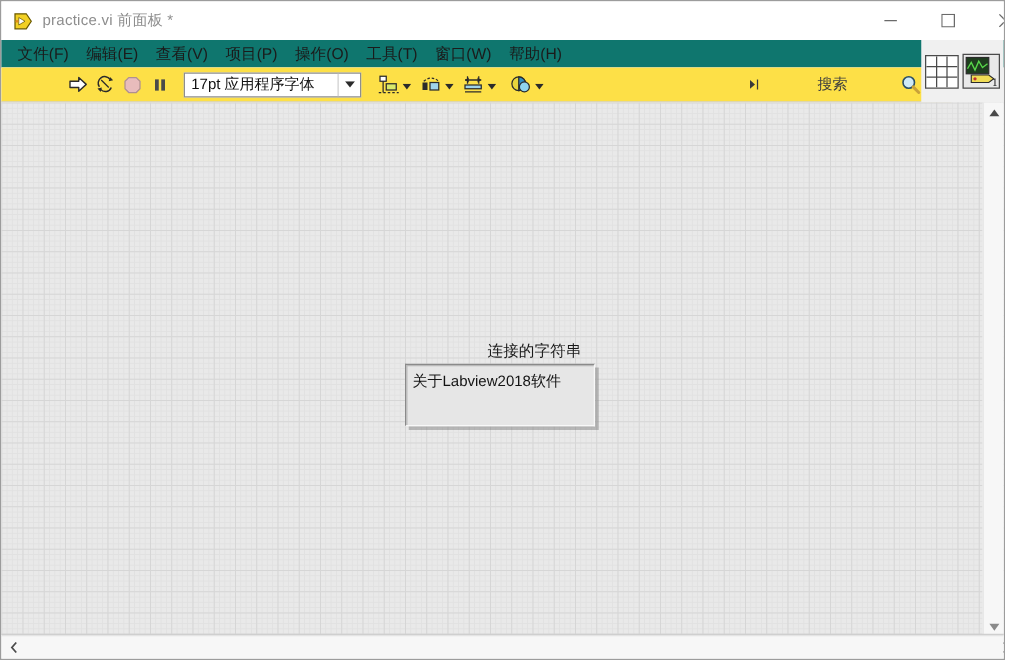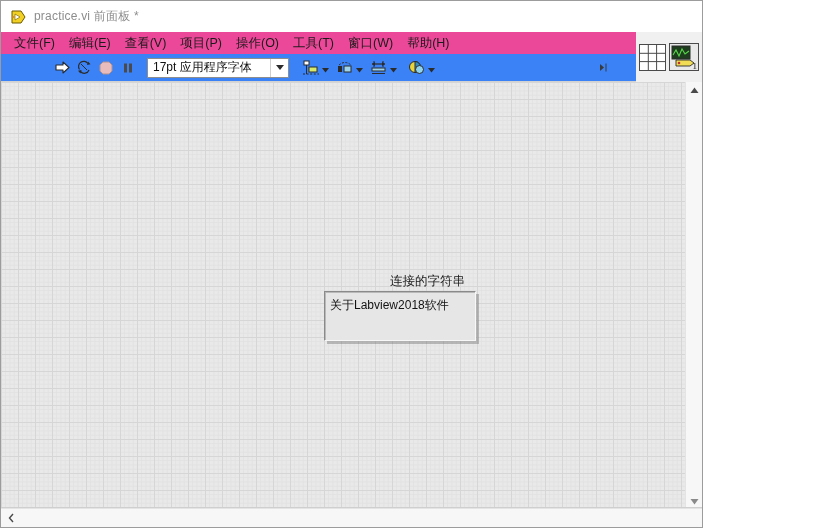--- a/index.html
+++ b/index.html
@@ -4,21 +4,21 @@
 <style>
   html, body {
     margin: 0; padding: 0;
     width: 826px; height: 528px;
     overflow: hidden;
     font-family: "Liberation Sans", "DejaVu Sans", sans-serif;
     background: #ffffff;
   }
   #app {
     position: relative;
-    width: 703px; height: 528px;
+    width: 804px; height: 528px;
     background: #f0f0f0;
     border: 1px solid #9c9c9c;
     box-sizing: border-box;
     overflow: hidden;
   }
 
   
   .titlebar {
     position: absolute; left: 0; top: 0;
     width: 826px; height: 31px;
@@ -43,21 +43,21 @@
   .win-btn {
     width: 46px; height: 31px;
     display: flex; align-items: center; justify-content: center;
     color: #6a6a6a;
   }
 
   
   .menubar {
     position: absolute; left: 0; top: 31px;
     width: 826px; height: 22px;
-    background: #ec4899;
+    background: #0f766e;
     display: flex; align-items: center;
     padding-left: 6px;
     box-sizing: border-box;
   }
   .menu-item {
     font-size: 12.5px;
     color: #1b1b1b;
     padding: 2px 7px;
     white-space: nowrap;
     line-height: 16px;
@@ -66,21 +66,21 @@
   
   .toolbar {
     position: absolute; left: 0; top: 53px;
     width: 826px; height: 28px;
     background: #f0f0f0;
     box-sizing: border-box;
   }
   .tb-inner {
     position: absolute; left: 0; top: 0;
     width: 760px; height: 28px;
-    background: #3b82f6;
+    background: #fde047;
     border-bottom: 1px solid #d2d2d2;
     display: flex; align-items: center;
     box-sizing: border-box;
   }
   .tb-btn {
     width: 22px; height: 22px;
     display: flex; align-items: center; justify-content: center;
     flex: none;
   }
 

